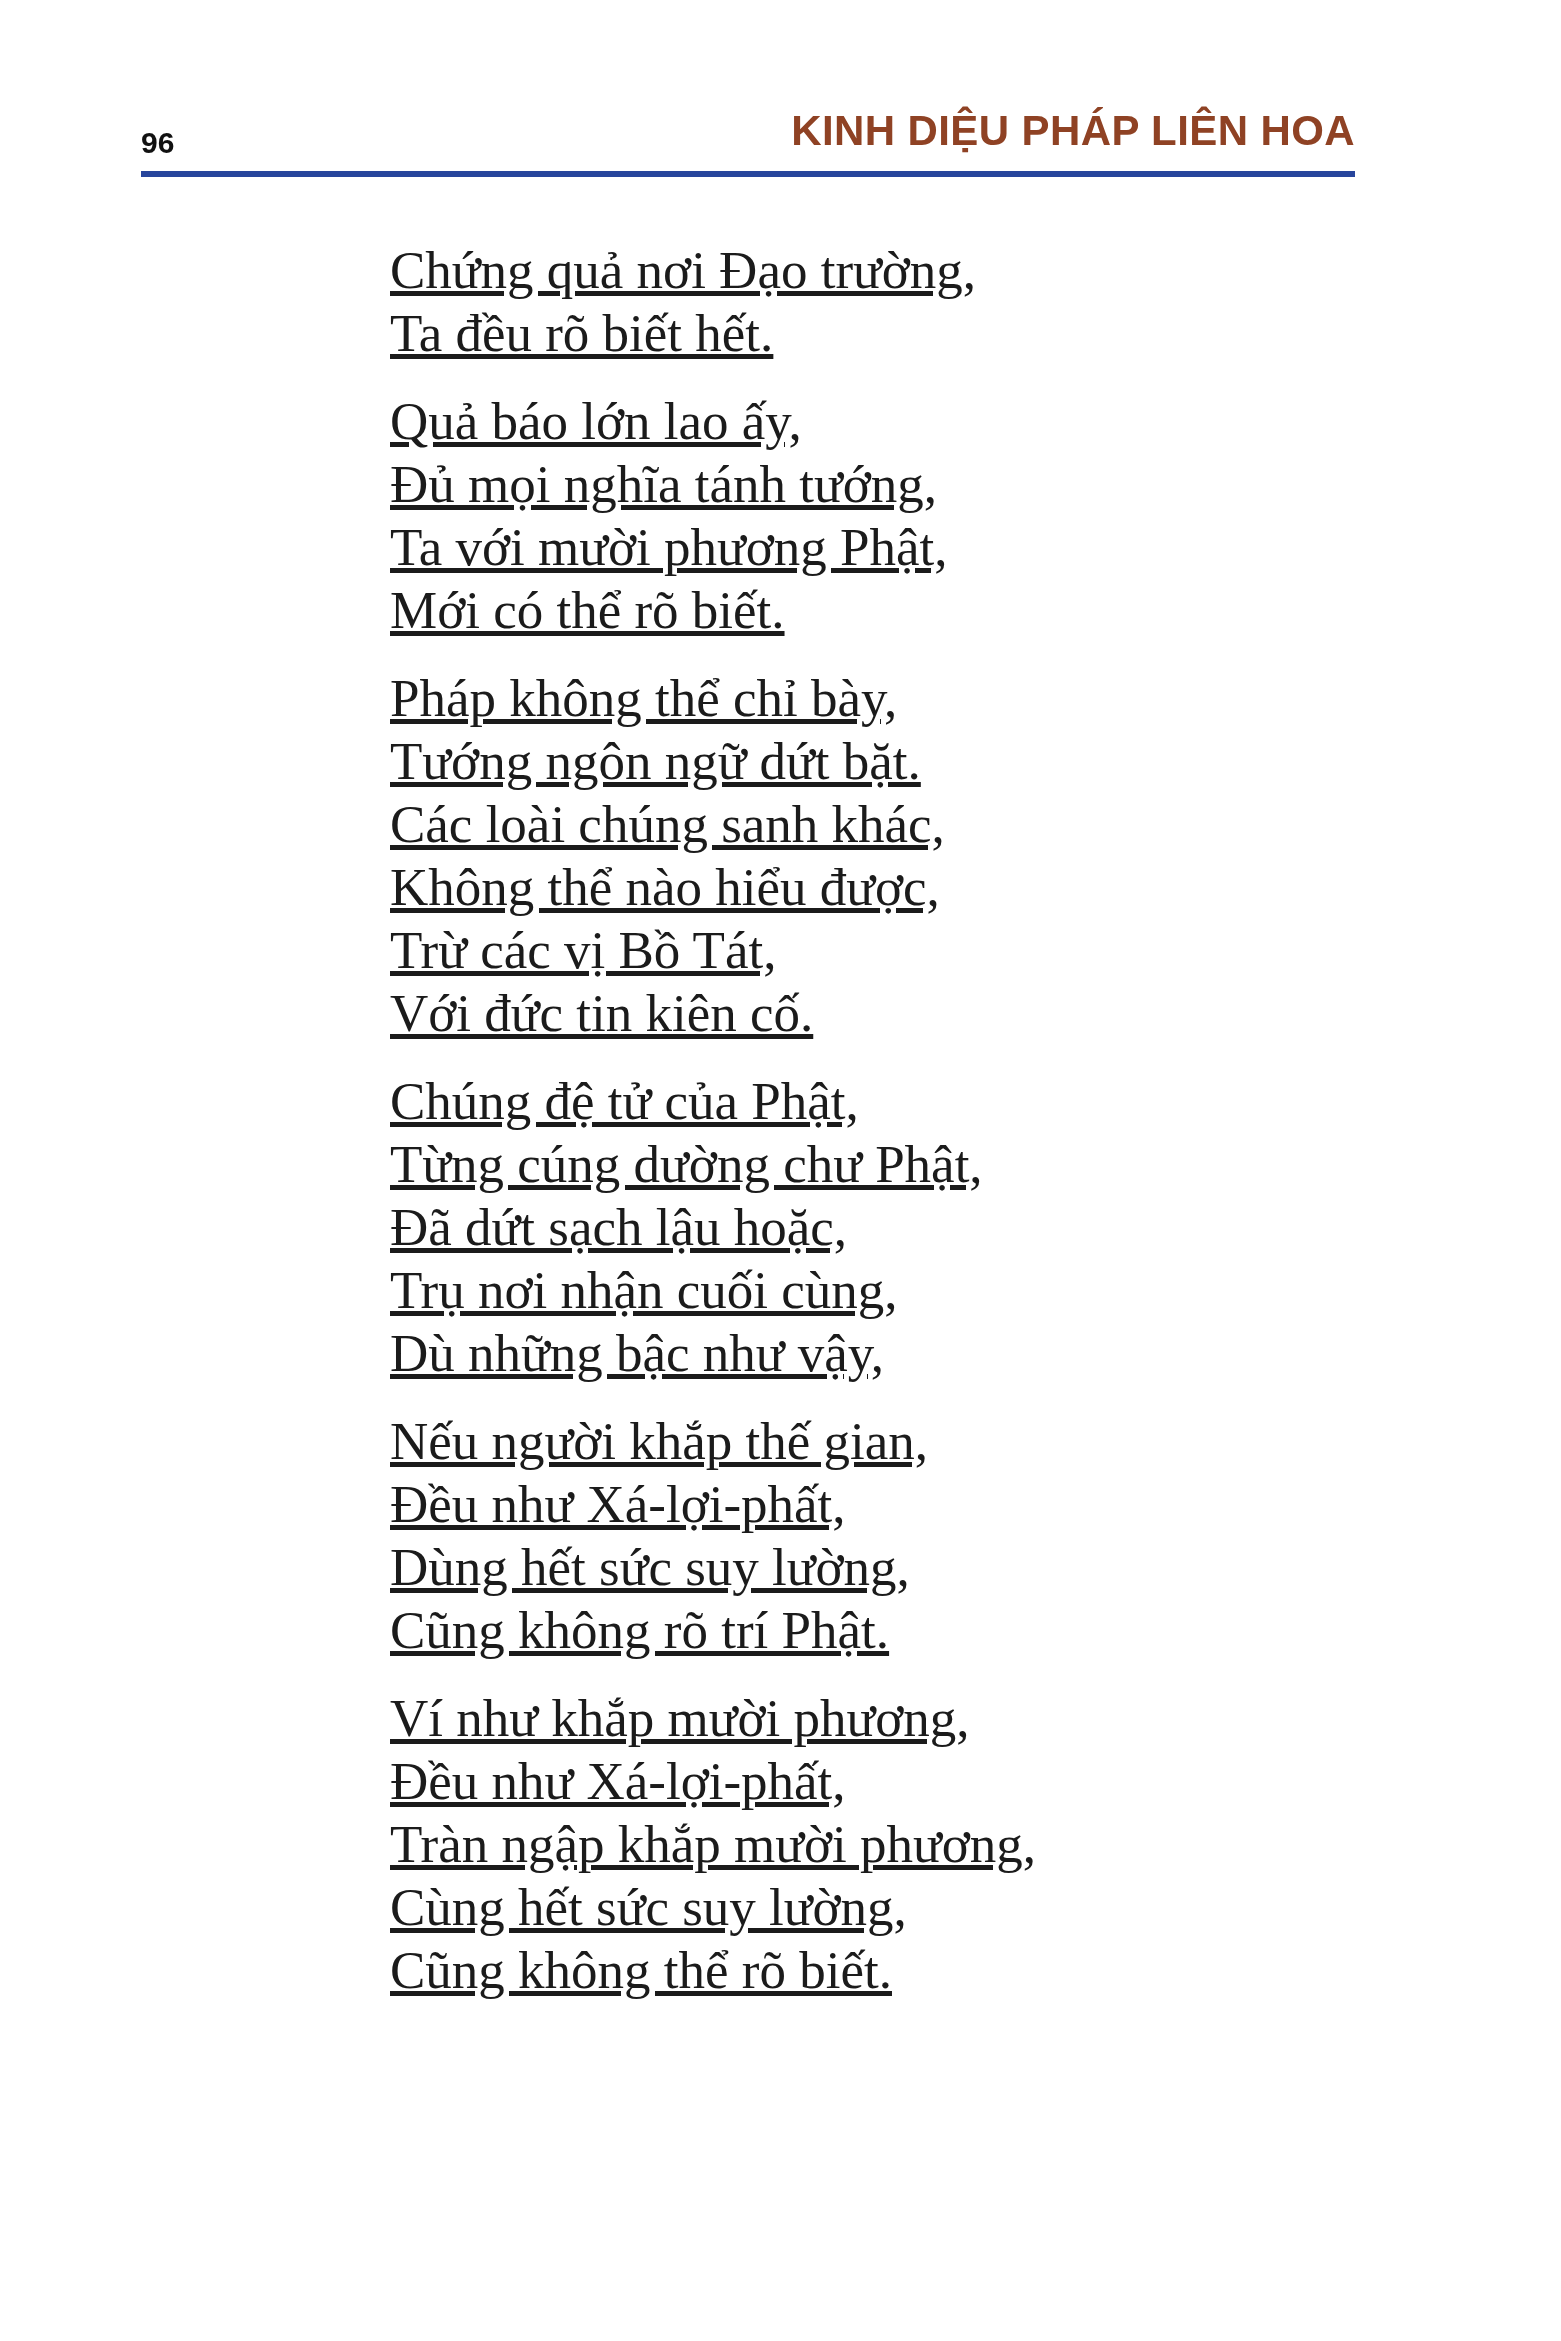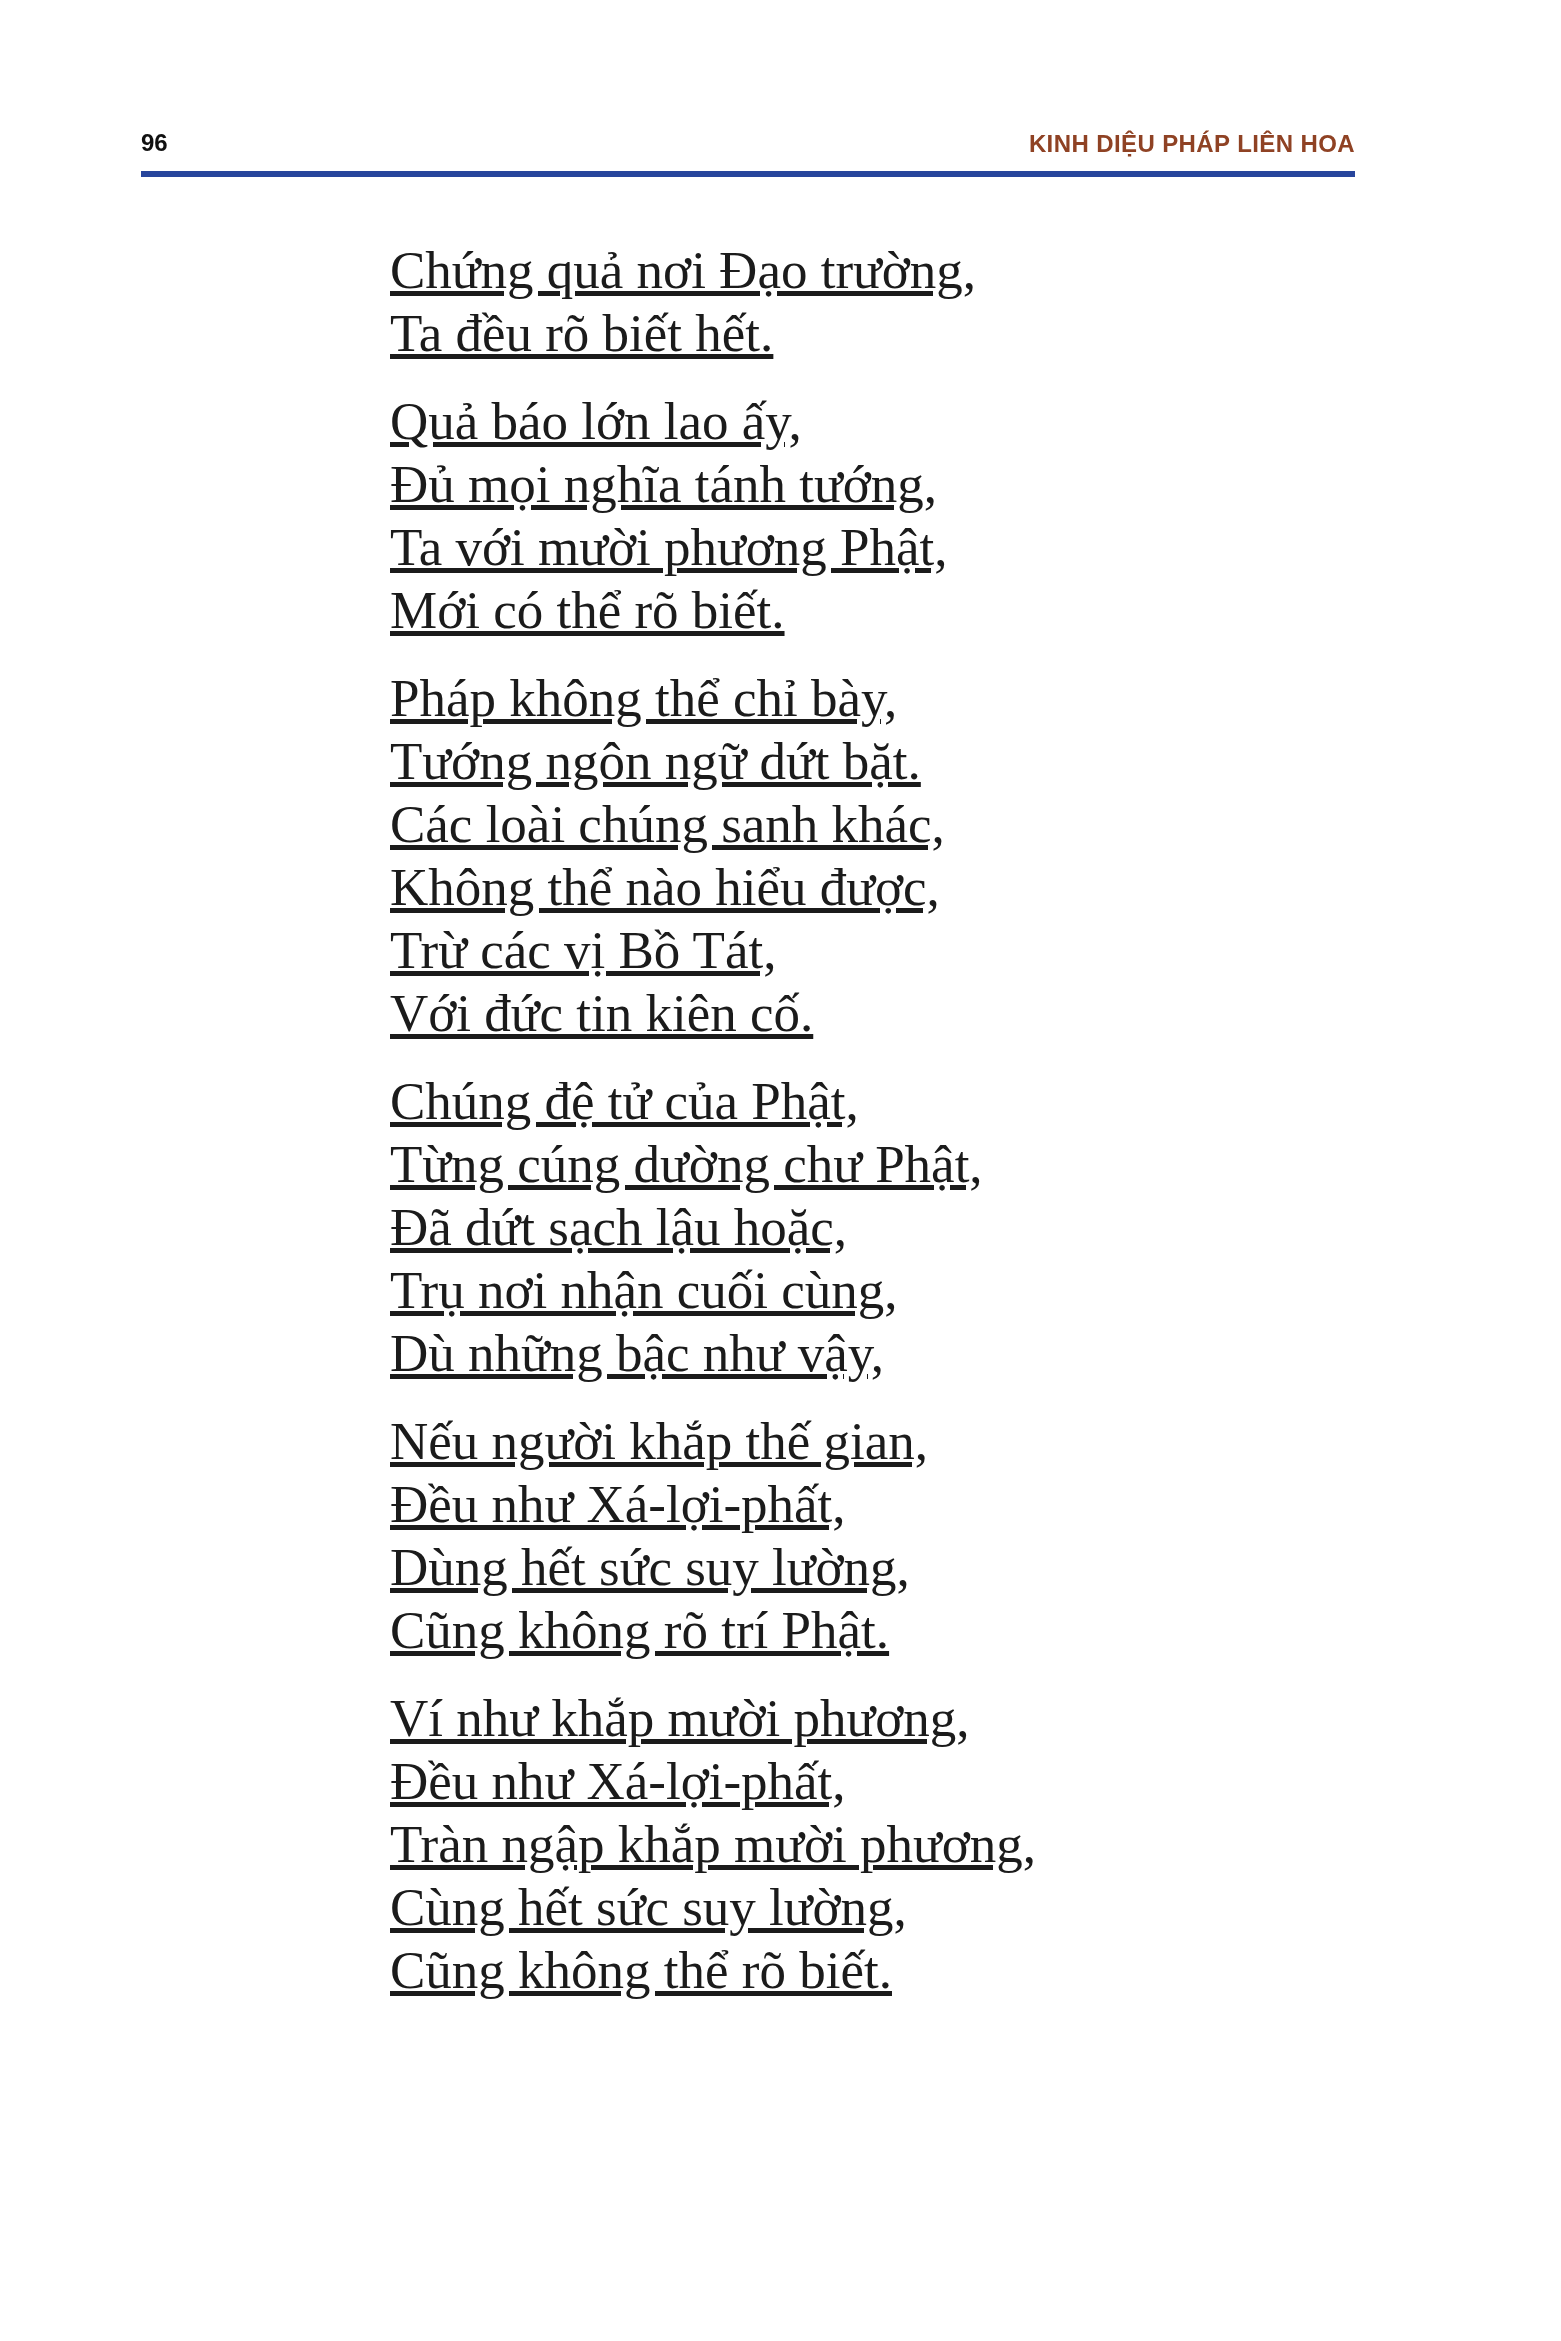--- a/index.html
+++ b/index.html
@@ -17,31 +17,31 @@
     background:var(--bg-color);
     overflow:hidden;
     font-family:"Liberation Serif", serif;
   }
   .page-number{
     position:absolute;
     left:141px;
     top:125px;
     font-family:"Liberation Sans", sans-serif;
     font-weight:bold;
-    font-size:24px;
+    font-size:30px;
     line-height:36px;
     color:#111111;
   }
   .running-head{
     position:absolute;
     right:206px;
-    top:127px;
+    top:114px;
     font-family:"Liberation Sans", sans-serif;
     font-weight:bold;
-    font-size:24px;
+    font-size:42px;
     line-height:33px;
     letter-spacing:0.4px;
     color:var(--header-color);
     white-space:nowrap;
   }
   .header-rule{
     position:absolute;
     left:141px;
     top:171px;
     width:1214px;

